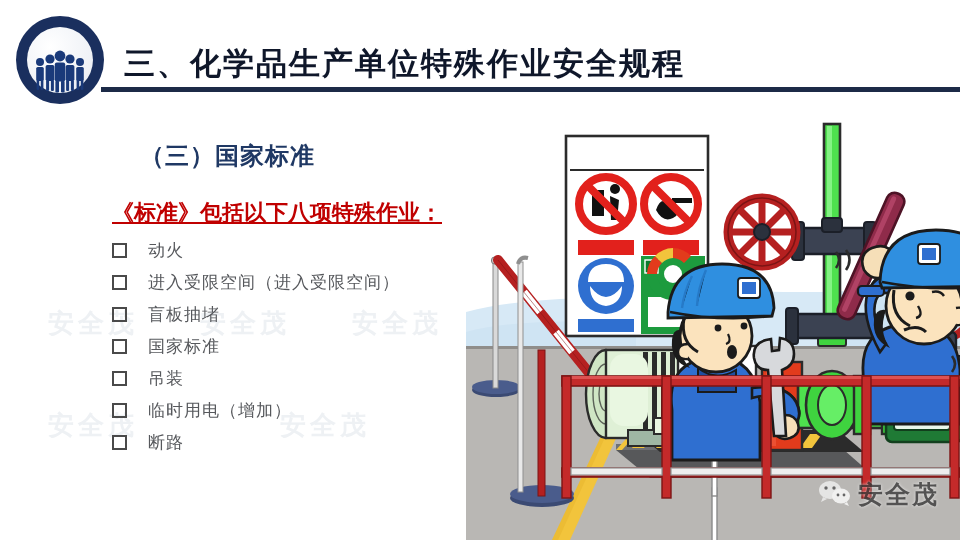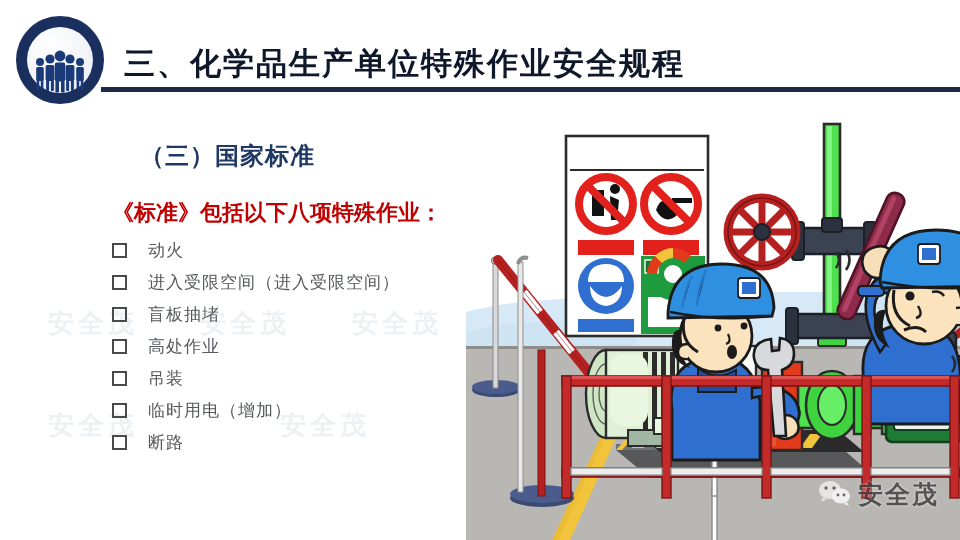--- a/index.html
+++ b/index.html
@@ -18,21 +18,21 @@
             background:radial-gradient(circle at 35% 30%,#ffffff 0%,#eef1f6 70%,#e3e8f0 100%);
             display:flex;align-items:flex-end;justify-content:center;}
   .hdr-title{position:absolute;left:124px;top:28px;font-size:31px;font-weight:bold;
              color:#0f172a;letter-spacing:2px;white-space:nowrap;margin-top:15px;}
   .hdr-rule{position:absolute;left:101px;top:87px;width:859px;height:5px;background:#1c2a47;}
 
   
   .sec-head{position:absolute;left:96px;top:140px;font-size:24px;font-weight:bold;
             color:#1f3864;letter-spacing:1px;white-space:nowrap;margin-left:44px;}
   .sec-sub{position:absolute;left:112px;top:198px;font-size:22px;font-weight:bold;
-           color:#c00000;letter-spacing:0px;white-space:nowrap;}
+           color:#c00000;letter-spacing:0px;white-space:nowrap;text-decoration:underline;}
   .blist{position:absolute;left:112px;top:234px;width:380px;}
   .bitem{display:flex;align-items:center;height:32px;text-align:center;}
   .bsq{width:11px;height:11px;border:2px solid #4a4a4a;margin-right:21px;flex:0 0 auto;}
   .btxt{font-size:17px;color:#56585c;letter-spacing:1px;white-space:nowrap;}
 
   
   .art{position:absolute;left:466px;top:100px;width:494px;height:440px;overflow:hidden;}
   .art svg{display:block;}
 
   
@@ -95,21 +95,21 @@
     <div class="bitem">
       <span class="bsq"></span>
       <span class="btxt">进入受限空间（进入受限空间）</span>
     </div>
     <div class="bitem">
       <span class="bsq"></span>
       <span class="btxt">盲板抽堵</span>
     </div>
     <div class="bitem">
       <span class="bsq"></span>
-      <span class="btxt">高处作业</span>
+      <span class="btxt">国家标准</span>
     </div>
     <div class="bitem">
       <span class="bsq"></span>
       <span class="btxt">吊装</span>
     </div>
     <div class="bitem">
       <span class="bsq"></span>
       <span class="btxt">临时用电（增加）</span>
     </div>
     <div class="bitem">

